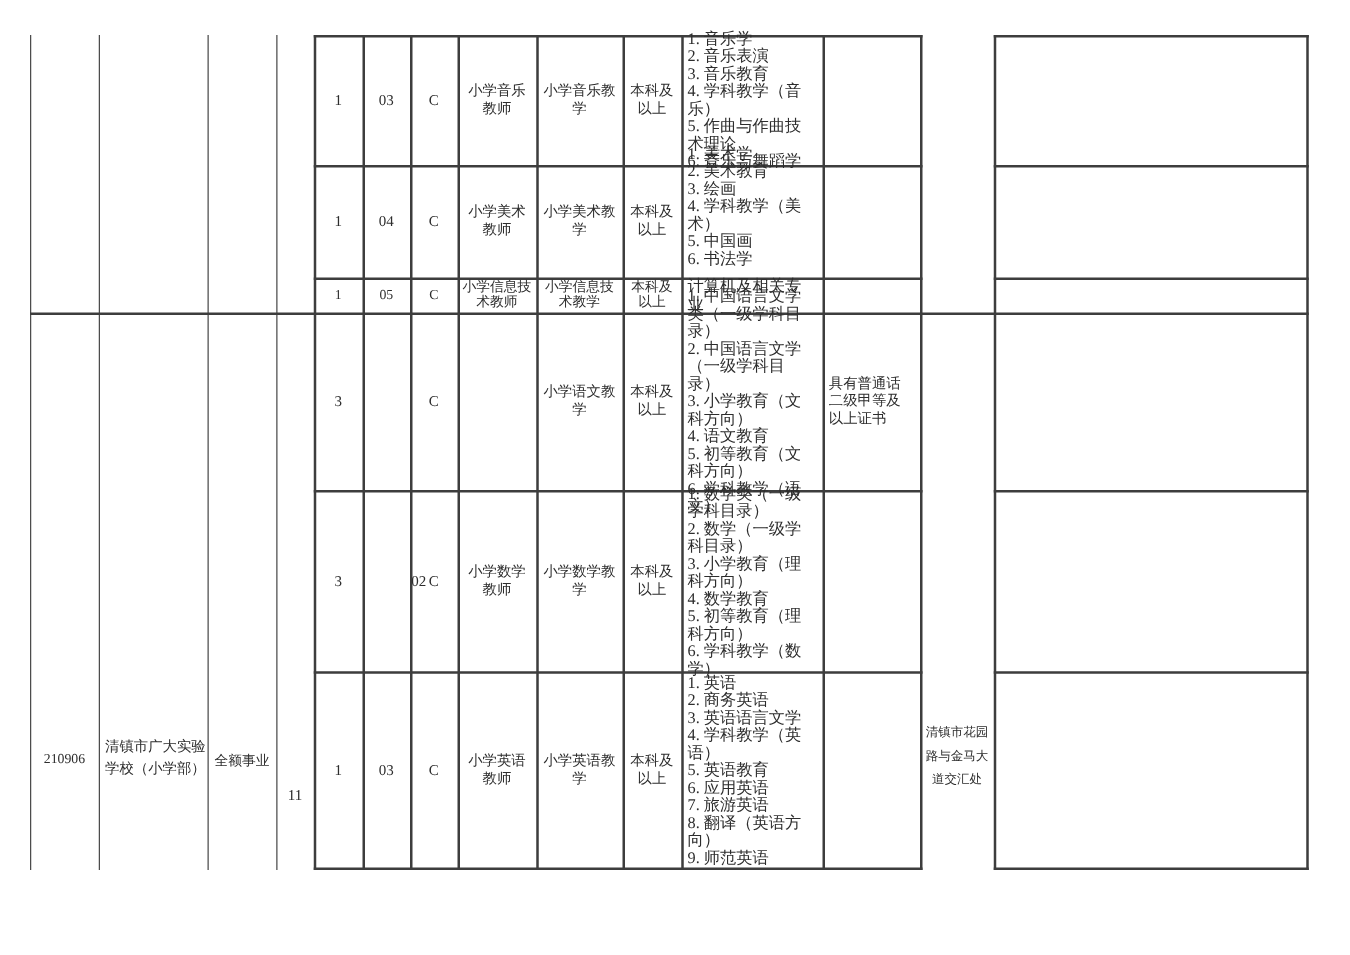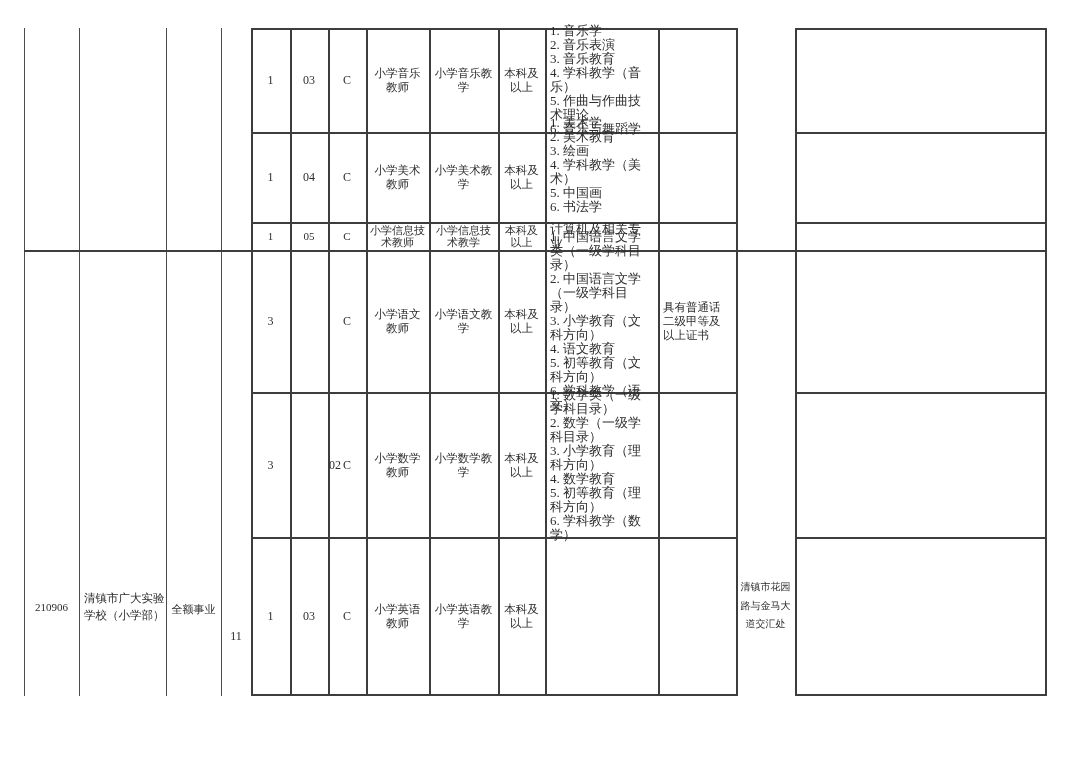--- a/index.html
+++ b/index.html
@@ -85,21 +85,20 @@
   <div class="cell num tight" style="left:251px;top:222px;width:39px;height:28px;">1</div>
   <div class="cell num tight" style="left:290px;top:222px;width:38px;height:28px;border-radius:14px;">05</div>
   <div class="cell num tight" style="left:328px;top:222px;width:38px;height:28px;">C</div>
   <div class="cell wrap tight" style="left:366px;top:222px;width:63px;height:28px;">小学信息技术教师</div>
   <div class="cell wrap tight" style="left:429px;top:222px;width:69px;height:28px;">小学信息技术教学</div>
   <div class="cell edu tight" style="left:498px;top:222px;width:47px;height:28px;">本科及以上</div>
   <div class="cell list centerv" style="left:545px;top:222px;width:113px;height:28px;">计算机及相关专业</div>
 
   <div class="cell num" style="left:251px;top:250px;width:39px;height:142px;">3</div>
   <div class="cell num" style="left:328px;top:250px;width:38px;height:142px;">C</div>
-  <div class="cell wrap" style="left:366px;top:250px;width:63px;height:142px;">小学语文教师</div>
   <div class="cell wrap" style="left:429px;top:250px;width:69px;height:142px;">小学语文教学</div>
   <div class="cell edu" style="left:498px;top:250px;width:47px;height:142px;">本科及以上</div>
   <div class="cell list centerv" style="left:545px;top:250px;width:113px;height:142px;">1. 中国语言文学类（一级学科目录）
 2. 中国语言文学（一级学科目录）
 3. 小学教育（文科方向）
 4. 语文教育
 5. 初等教育（文科方向）
 6. 学科教学（语文）</div>
   <div class="cell list centerv" style="left:658px;top:250px;width:78px;height:142px;font-size:11.5px;">具有普通话二级甲等及以上证书</div>
 
@@ -115,20 +114,29 @@
 4. 数学教育
 5. 初等教育（理科方向）
 6. 学科教学（数学）</div>
 
   <div class="cell num" style="left:251px;top:537px;width:39px;height:157px;">1</div>
   <div class="cell num" style="left:290px;top:537px;width:38px;height:157px;">03</div>
   <div class="cell num" style="left:328px;top:537px;width:38px;height:157px;">C</div>
   <div class="cell wrap" style="left:366px;top:537px;width:63px;height:157px;">小学英语教师</div>
   <div class="cell wrap" style="left:429px;top:537px;width:69px;height:157px;">小学英语教学</div>
   <div class="cell edu" style="left:498px;top:537px;width:47px;height:157px;">本科及以上</div>
+  <div class="cell list centerv" style="left:545px;top:537px;width:113px;height:157px;">1. 英语
+2. 商务英语
+3. 英语语言文学
+4. 学科教学（英语）
+5. 英语教育
+6. 应用英语
+7. 旅游英语
+8. 翻译（英语方向）
+9. 师范英语</div>
 
   <div class="cell hdr" style="left:24px;top:598px;width:55px;height:18px;">210906</div>
   <div class="cell school" style="left:80px;top:588px;width:86px;height:38px;">清镇市广大实验学校（小学部）</div>
   <div class="cell hdr" style="left:166px;top:600px;width:55px;height:18px;">全额事业</div>
   <div class="cell num" style="left:221px;top:627px;width:30px;height:18px;">11</div>
   <div class="cell addr" style="left:738px;top:566px;width:55px;height:80px;">清镇市花园路与金马大道交汇处</div>
 
 </div>
 
 </body></html>

